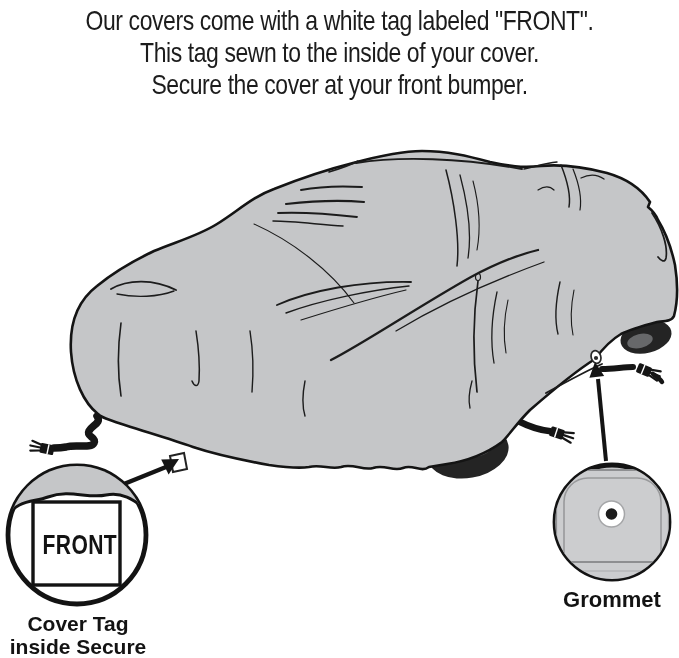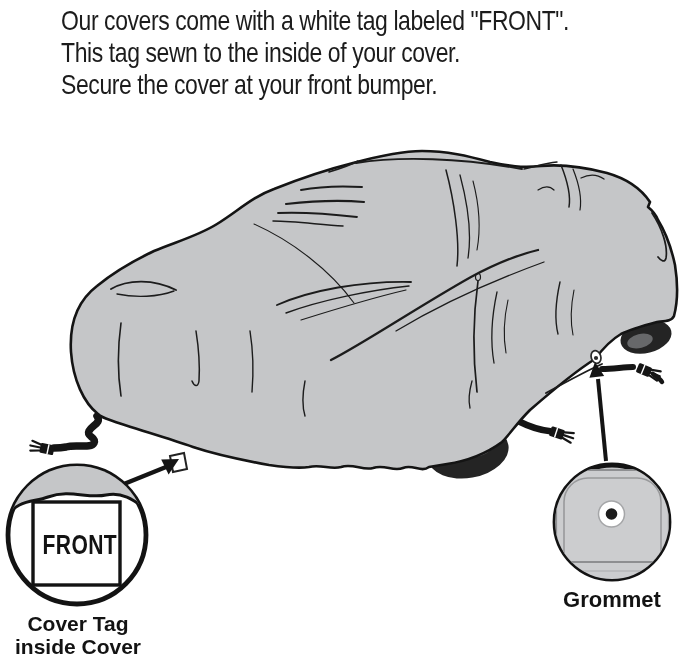--- a/index.html
+++ b/index.html
@@ -5,21 +5,21 @@
   html,body{margin:0;padding:0;background:#ffffff;}
   .canvas{
     position:relative;
     width:679px;height:658px;
     background:#ffffff;
     overflow:hidden;
     font-family:"Liberation Sans", sans-serif;
   }
   .header{
     position:absolute;top:5px;left:0;width:679px;
-    text-align:left;
+    text-align:center;
     color:#1c1c1c;
     font-size:28px;
     line-height:32px;
     font-weight:400;
     letter-spacing:-0.5px;
   }
   .header .hline{
     transform:scaleX(0.82);
     transform-origin:50% 0;
     white-space:nowrap;
@@ -206,18 +206,18 @@
       </g>
       <circle cx="611.5" cy="514" r="13" fill="#ffffff" stroke="#a5a6a8" stroke-width="1.5"></circle>
       <circle cx="611.5" cy="514" r="5.8" fill="#1c1c1c"></circle>
     </g>
   </svg>
 
   <div class="caption front-tag-text">FRONT</div>
 
   <div class="caption front-tag-caption">
     <div>Cover Tag</div>
-    <div>inside Cover</div>
+    <div>inside Secure</div>
   </div>
 
   <div class="caption grommet-caption">Grommet</div>
 
 </div>
 
 </body></html>

